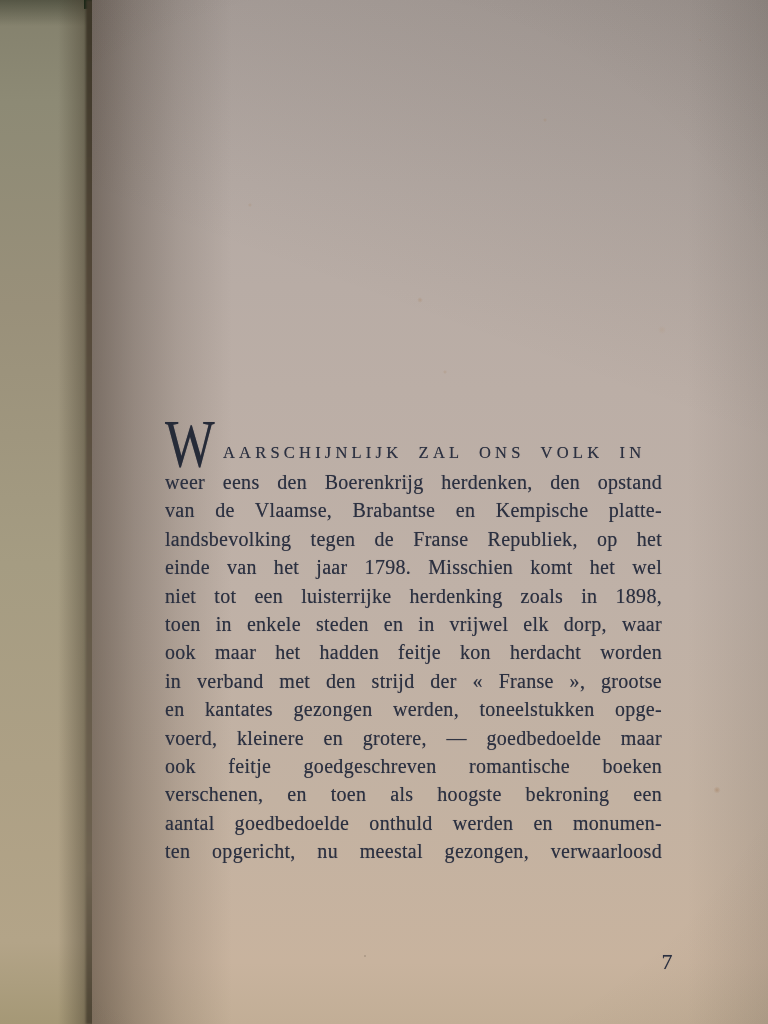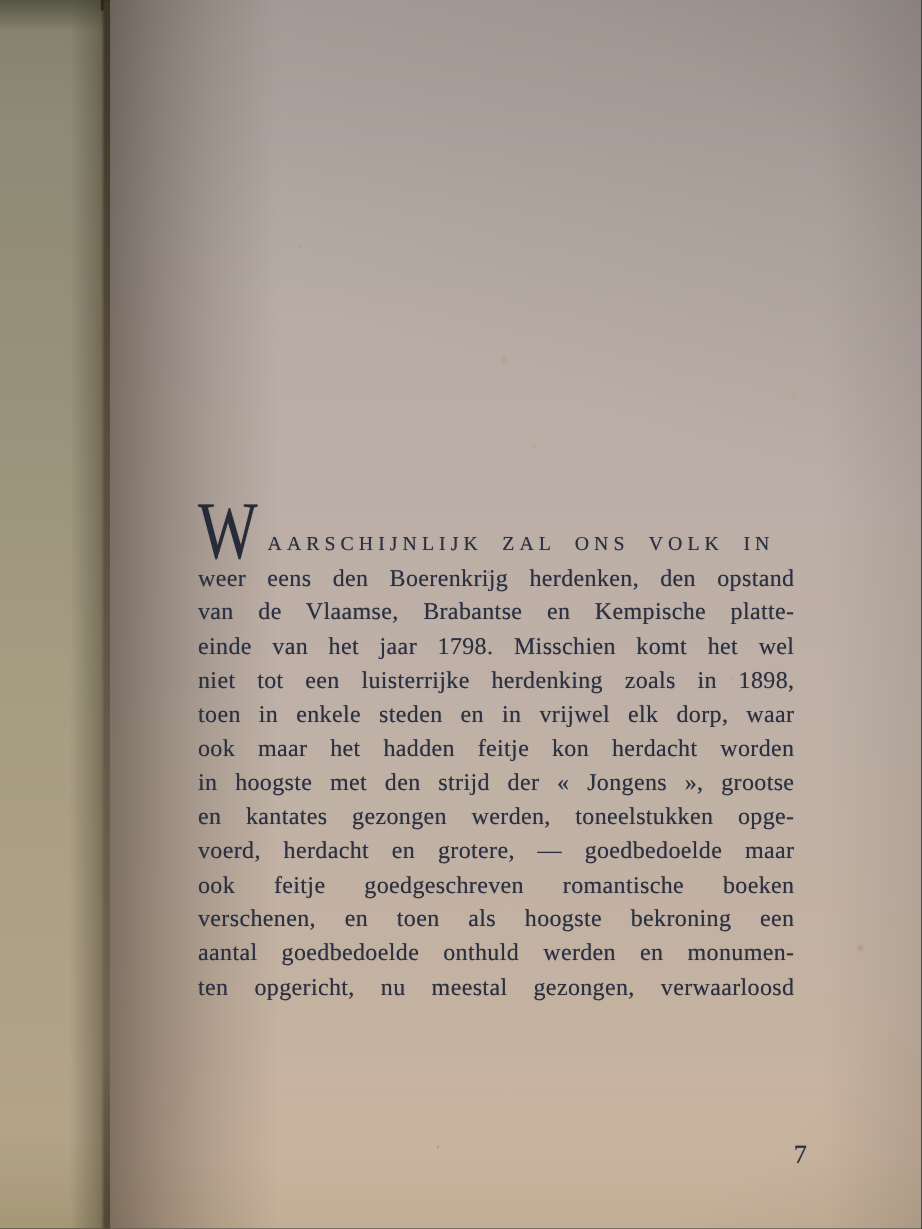--- a/index.html
+++ b/index.html
@@ -144,27 +144,28 @@
     <div class="gutter-shadow"></div>
     <div class="page-vignette"></div>
     <div class="foxing-spots"></div>
 
     <div class="text-block">
       <span class="dropcap">W</span>
       <div class="first-line">AARSCHIJNLIJK ZAL ONS VOLK IN 1948</div>
       <div class="body-lines">
           <div class="body-line">weer eens den Boerenkrijg herdenken, den opstand</div>
           <div class="body-line">van de Vlaamse, Brabantse en Kempische platte-</div>
+          <div class="body-line">landsbevolking tegen de Franse Republiek, op het</div>
           <div class="body-line">einde van het jaar 1798. Misschien komt het wel</div>
           <div class="body-line">niet tot een luisterrijke herdenking zoals in 1898,</div>
           <div class="body-line">toen in enkele steden en in vrijwel elk dorp, waar</div>
           <div class="body-line">ook maar het hadden feitje kon herdacht worden</div>
-          <div class="body-line">in hoogste met den strijd der « Jongens », grootse</div>
+          <div class="body-line">in verband met den strijd der « Franse », grootse</div>
           <div class="body-line">en kantates gezongen werden, toneelstukken opge-</div>
-          <div class="body-line">voerd, herdacht en grotere, — goedbedoelde maar</div>
+          <div class="body-line">voerd, kleinere en grotere, — goedbedoelde maar</div>
           <div class="body-line">ook feitje goedgeschreven romantische boeken</div>
           <div class="body-line">verschenen, en toen als hoogste bekroning een</div>
           <div class="body-line">aantal goedbedoelde onthuld werden en monumen-</div>
           <div class="body-line">ten opgericht, nu meestal gezongen, verwaarloosd</div>
         </div>
     </div>
 
     <div class="page-number">7</div>
   </div>
 

